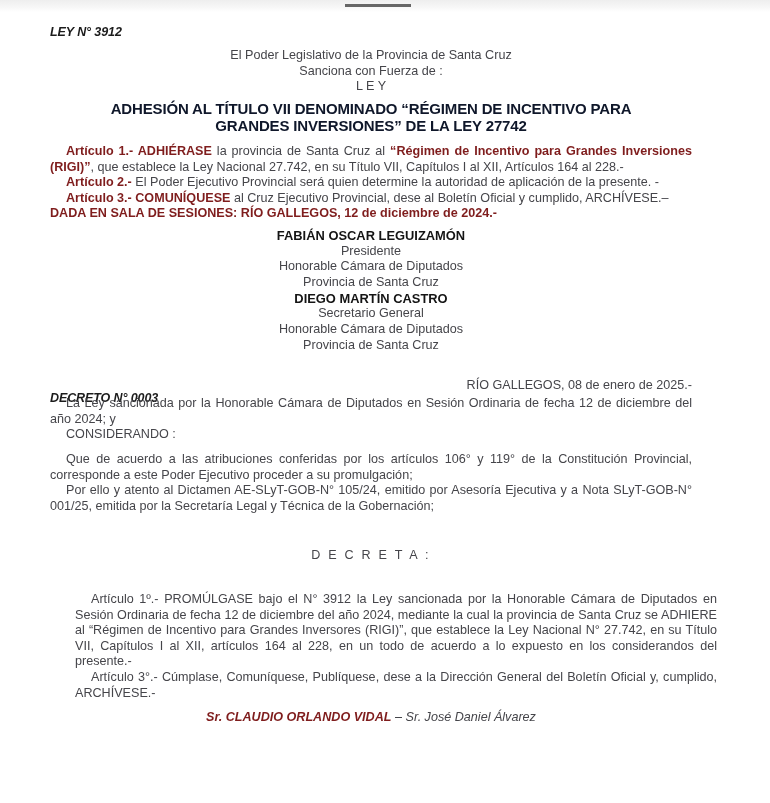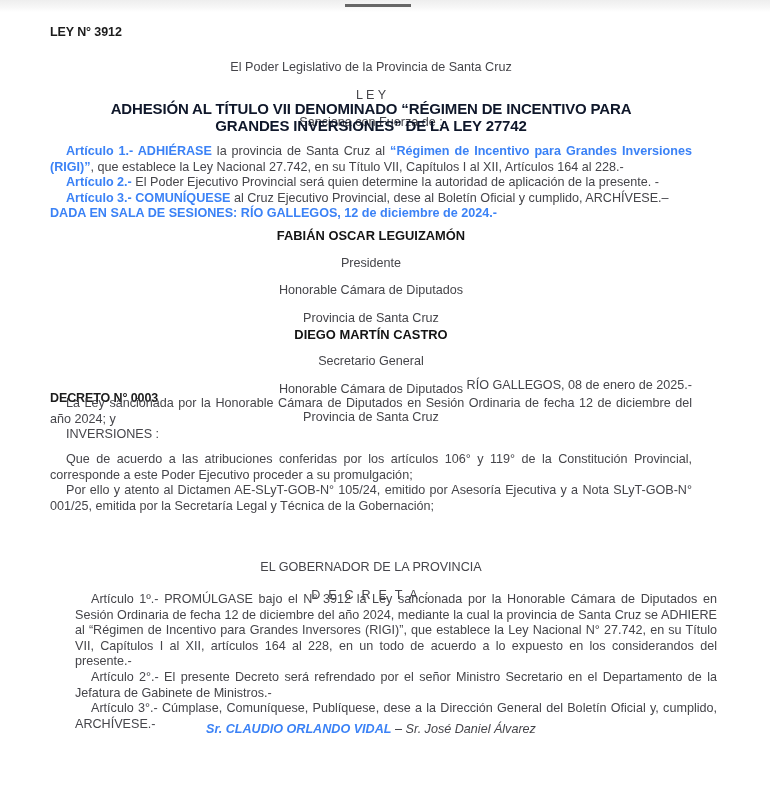--- a/index.html
+++ b/index.html
@@ -43,40 +43,40 @@
     top: 0;
     width: 642px;
   }
 
   
   .doc-label {
     font-weight: bold;
     font-size: 12.5px;
     color: #1c1c1c;
     letter-spacing: -0.1px;
+    font-style: italic;
   }
   .just {
     text-align: justify;
     text-justify: inter-word;
   }
   .ln {
     font-size: 12.6px;
     line-height: 15.6px;
     color: #45454a;
   }
   .ln-c {
     font-size: 12.6px;
     line-height: 15.6px;
     color: #45454a;
     text-align: center;
-    margin-top: 12px;
   }
   .bold {
     font-weight: bold;
-    color: #3b82f6;
+    color: #7f1d1d;
   }
   .title-block {
     font-weight: bold;
     font-size: 15px;
     line-height: 17px;
     color: #0f172a;
     text-align: center;
     letter-spacing: -0.15px;
   }
   .sig-name {
@@ -123,22 +123,22 @@
   <div class="top-rule"></div>
 
   <div class="content">
 
     <div class="b" id="law-number">
       <span class="doc-label">LEY N° 3912</span>
     </div>
 
     <div class="b" id="law-preamble">
       <p class="ln-c">El Poder Legislativo de la Provincia de Santa Cruz</p>
+      <p class="ln-c">Sanciona con Fuerza de :</p>
       <p class="ln-c">L E Y</p>
-      <p class="ln-c">Sanciona con Fuerza de :</p>
     </div>
 
     <div class="b" id="law-title">
       <p class="title-block">ADHESIÓN AL TÍTULO VII DENOMINADO “RÉGIMEN DE INCENTIVO PARA</p>
       <p class="title-block">GRANDES INVERSIONES” DE LA LEY 27742</p>
     </div>
 
     <div class="b" id="law-articles">
       <p class="ln just indent"><span class="bold">Artículo 1.- ADHIÉRASE</span><span> la provincia de Santa Cruz al </span><span class="bold">“Régimen de Incentivo para Grandes Inversiones (RIGI)”</span><span>, que establece la Ley Nacional 27.742, en su Título VII, Capítulos I al XII, Artículos 164 al 228.-</span></p>
       <p class="ln indent"><span class="bold">Artículo 2.-</span><span> El Poder Ejecutivo Provincial será quien determine la autoridad de aplicación de la presente. -</span></p>
@@ -160,36 +160,34 @@
     <div class="b" id="decree-number">
       <span class="doc-label">DECRETO N° 0003</span>
     </div>
 
     <div class="b" id="decree-date">
       <p class="ln right">RÍO GALLEGOS, 08 de enero de 2025.-</p>
     </div>
 
     <div class="b" id="decree-visto">
       <p class="ln just indent">La Ley sancionada por la Honorable Cámara de Diputados en Sesión Ordinaria de fecha 12 de diciembre del año 2024; y</p>
-      <p class="ln indent">INVERSIONES :</p>
+      <p class="ln indent">CONSIDERANDO :</p>
     </div>
 
     <div class="b" id="decree-cons">
       <p class="ln just indent">Que de acuerdo a las atribuciones conferidas por los artículos 106° y 119° de la Constitución Provincial, corresponde a este Poder Ejecutivo proceder a su promulgación;</p>
       <p class="ln just indent">Por ello y atento al Dictamen AE-SLyT-GOB-N° 105/24, emitido por Asesoría Ejecutiva y a Nota SLyT-GOB-N° 001/25, emitida por la Secretaría Legal y Técnica de la Gobernación;</p>
     </div>
 
     <div class="b" id="decree-enacts">
-      <p class="ln-c">EL GOBERNADOR DE LA PROVINCIA</p>
       <p class="ln-c spaced-sm">D E C R E T A :</p>
     </div>
 
     <div class="b" id="decree-arts">
       <p class="ln just indent">Artículo 1º.- PROMÚLGASE bajo el N° 3912 la Ley sancionada por la Honorable Cámara de Diputados en Sesión Ordinaria de fecha 12 de diciembre del año 2024, mediante la cual la provincia de Santa Cruz se ADHIERE al “Régimen de Incentivo para Grandes Inversores (RIGI)”, que establece la Ley Nacional N° 27.742, en su Título VII, Capítulos I al XII, artículos 164 al 228, en un todo de acuerdo a lo expuesto en los considerandos del presente.-</p>
-      <p class="ln just indent">Artículo 2°.- El presente Decreto será refrendado por el señor Ministro Secretario en el Departamento de la Jefatura de Gabinete de Ministros.-</p>
       <p class="ln just indent">Artículo 3°.- Cúmplase, Comuníquese, Publíquese, dese a la Dirección General del Boletín Oficial y, cumplido, ARCHÍVESE.-</p>
     </div>
 
     <div class="b" id="decree-sign">
       <p class="ln-c"><span class="bold">Sr. CLAUDIO ORLANDO VIDAL</span><span> – </span><span>Sr. José Daniel Álvarez</span></p>
     </div>
 
   </div>
 </div>
 

